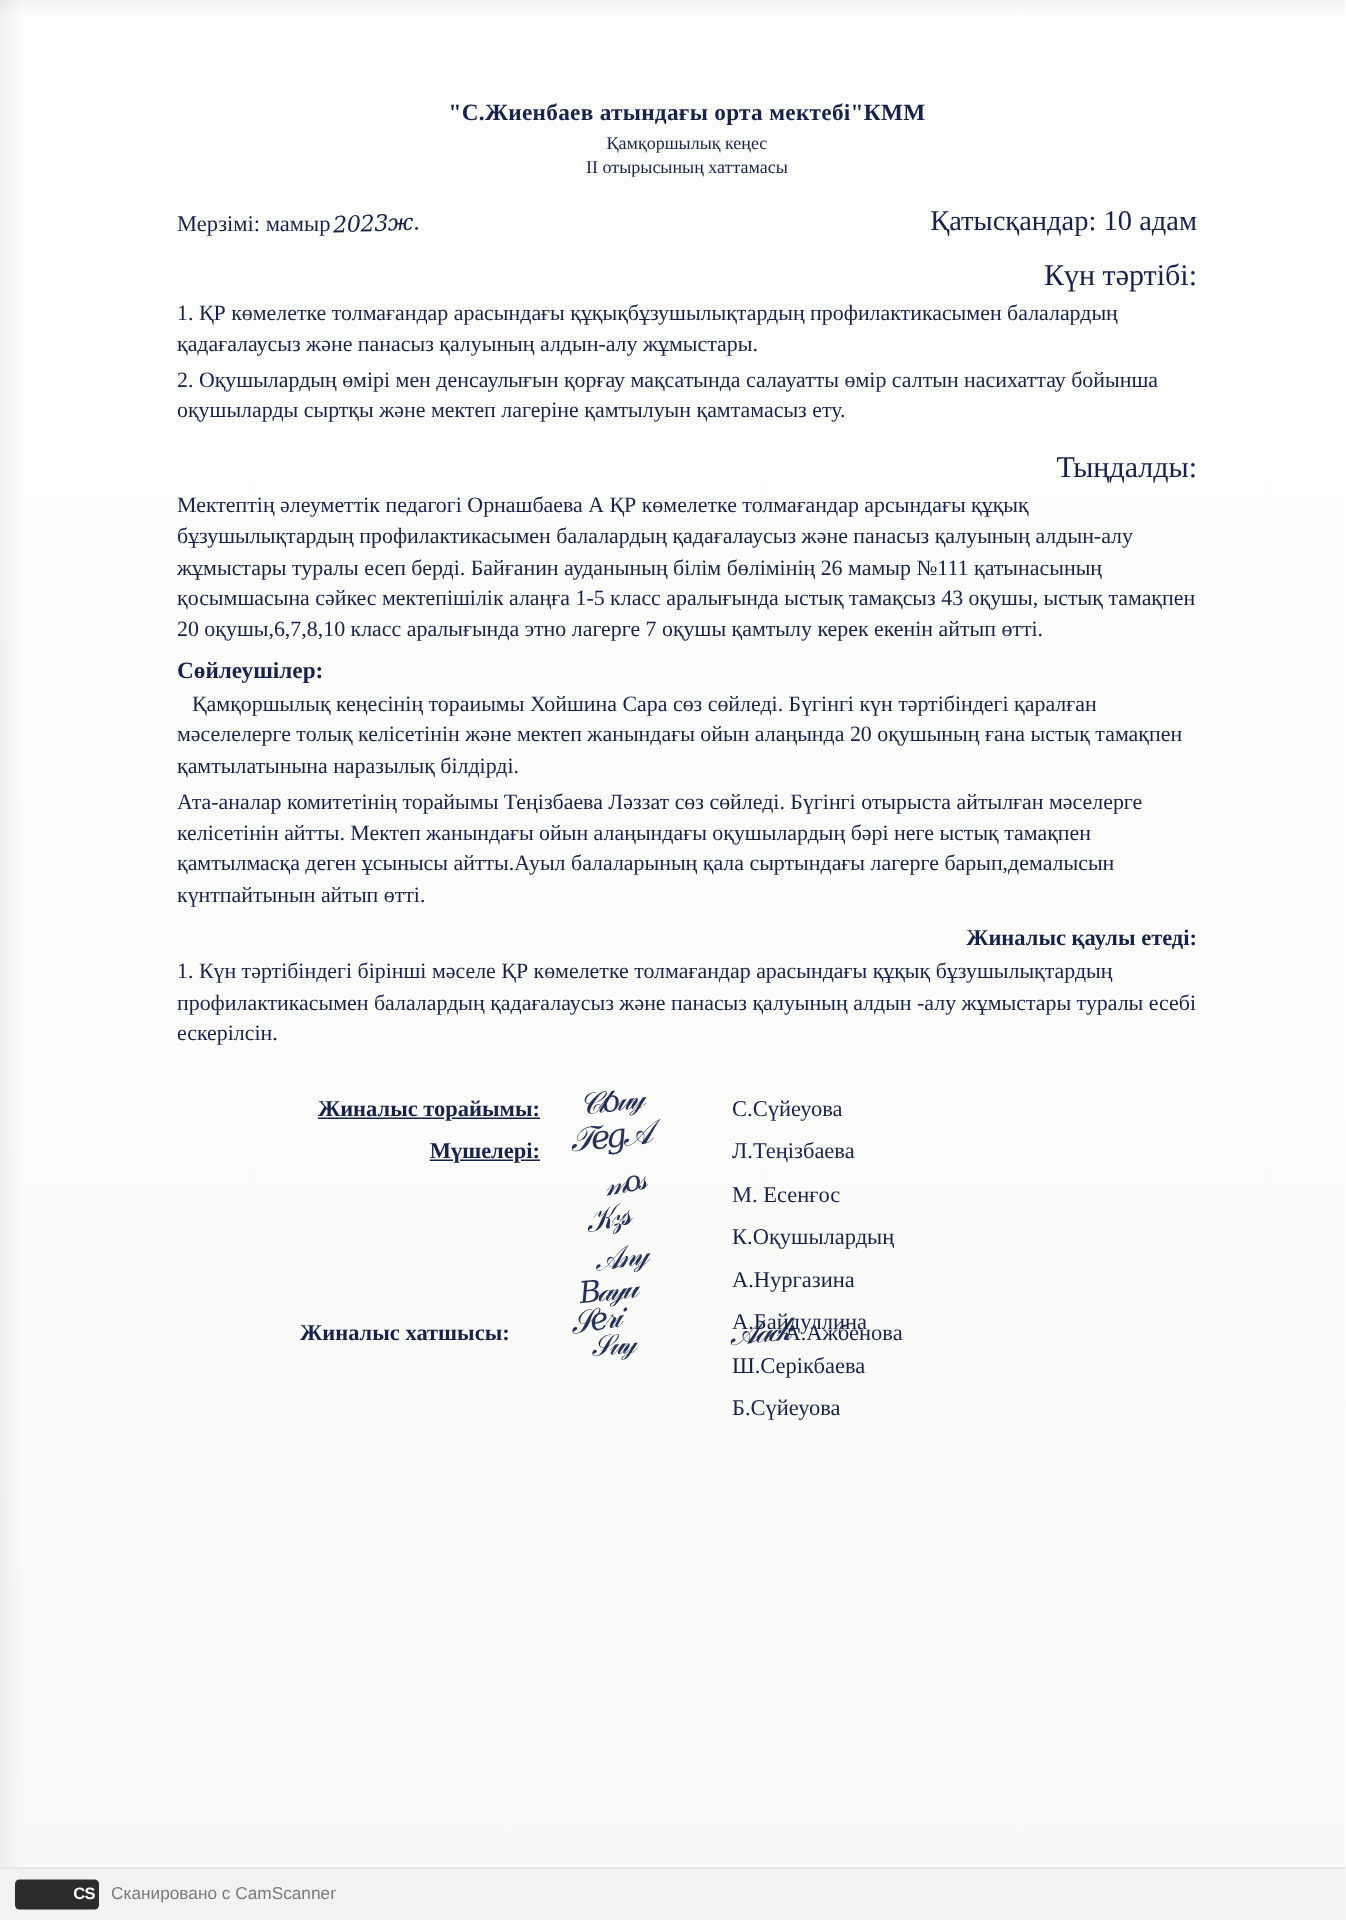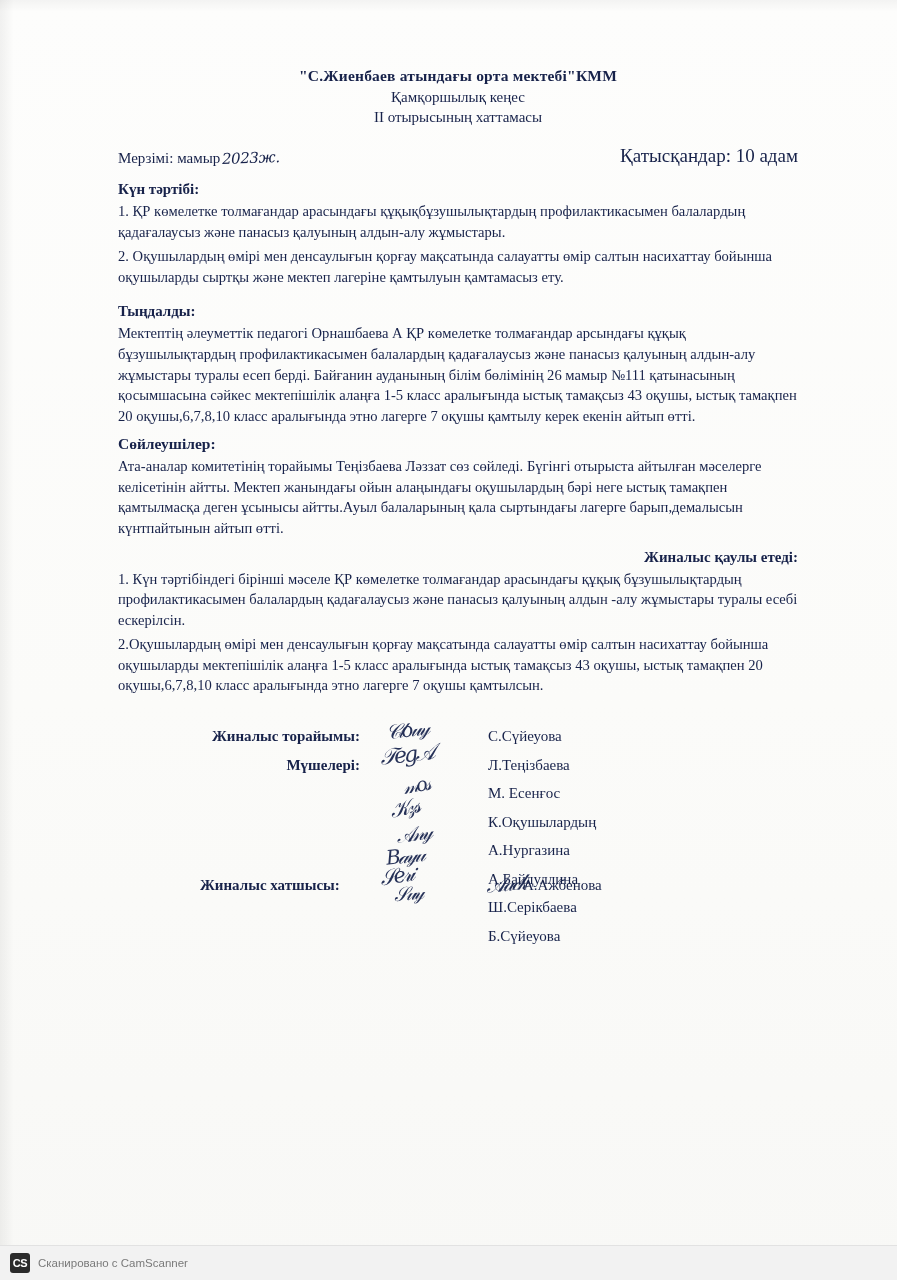--- a/index.html
+++ b/index.html
@@ -34,21 +34,21 @@
     color: #17224a;
   }
   .center { text-align: center; }
   .title-line {
     font-weight: bold;
     font-size: 15.5px;
     letter-spacing: 0.2px;
     line-height: 1.35;
   }
   .sub-line {
-    font-size: 15px;
+    font-size: 12px;
     line-height: 1.35;
   }
   .meta-row {
     display: flex;
     justify-content: space-between;
     align-items: flex-end;
     margin-top: 18px;
     font-size: 15px;
   }
   .meta-left {
@@ -60,23 +60,23 @@
     font-style: italic;
     font-size: 15px;
     letter-spacing: -0.4px;
     transform: rotate(-2deg);
     display: inline-block;
     margin-left: 2px;
   }
   .meta-right { white-space: nowrap; font-size: 19px; }
 
   .section-head {
-    text-align: left;
-    font-weight: bold;
-    font-size: 15px;
+    text-align: right;
+    font-weight: normal;
+    font-size: 20px;
     margin-top: 14px;
   }
   p.body {
     font-size: 14.6px;
     line-height: 1.42;
     margin: 3px 0 0 0;
     text-align: left;
   }
   p.indent { text-indent: 10px; }
   .block-gap { margin-top: 16px; }
@@ -100,20 +100,21 @@
   }
   .sign-labels {
     position: absolute;
     left: 82px;
     top: 0;
     text-align: right;
     width: 160px;
     font-weight: bold;
     font-size: 15px;
     line-height: 1.9;
+    text-decoration: underline;
   }
   .sign-names {
     position: absolute;
     left: 370px;
     top: 0;
     font-size: 15px;
     line-height: 1.9;
   }
   .secretary-label {
     position: absolute;
@@ -160,20 +161,21 @@
     background: #2b2b2b;
     color: #ffffff;
     font-family: "Liberation Sans", sans-serif;
     font-size: 11px;
     font-weight: bold;
     display: flex;
     align-items: center;
     justify-content: center;
     border-radius: 3px;
     letter-spacing: -0.5px;
+    padding-left: 36px;
   }
   .cs-text {
     font-family: "Liberation Sans", sans-serif;
     font-size: 11.5px;
     color: #7a7a7a;
   }
   .edge-shadow-left {
     position: absolute;
     left: 0; top: 0; bottom: 34px; width: 14px;
     background: linear-gradient(90deg, rgba(0,0,0,0.05), rgba(0,0,0,0));
@@ -206,25 +208,25 @@
     </div>
 
     <div class="section-head">Күн тәртібі:</div>
     <p class="body">1. ҚР көмелетке толмағандар арасындағы құқықбұзушылықтардың профилактикасымен балалардың қадағалаусыз және панасыз қалуының алдын-алу жұмыстары.</p>
     <p class="body">2. Оқушылардың өмірі мен денсаулығын қорғау мақсатында салауатты өмір салтын насихаттау бойынша оқушыларды сыртқы және мектеп лагеріне қамтылуын қамтамасыз ету.</p>
 
     <div class="section-head block-gap">Тыңдалды:</div>
     <p class="body">Мектептің әлеуметтік педагогі Орнашбаева А ҚР көмелетке толмағандар арсындағы құқық бұзушылықтардың профилактикасымен балалардың қадағалаусыз және панасыз қалуының алдын-алу жұмыстары туралы есеп берді. Байғанин ауданының білім бөлімінің 26 мамыр №111 қатынасының қосымшасына сәйкес мектепішілік алаңға 1-5 класс аралығында ыстық тамақсыз 43 оқушы, ыстық тамақпен 20 оқушы,6,7,8,10 класс аралығында этно лагерге 7 оқушы қамтылу керек екенін айтып өтті.</p>
 
     <div class="speakers-head">Сөйлеушілер:</div>
+    <p class="body indent block-gap">Қамқоршылық кеңесінің тораиымы Хойшина Сара сөз сөйледі. Бүгінгі күн тәртібіндегі қаралған мәселелерге толық келісетінін және мектеп жанындағы ойын алаңында 20 оқушының ғана ыстық тамақпен қамтылатынына наразылық білдірді.</p>
     <p class="body">Ата-аналар комитетінің торайымы Теңізбаева Ләззат сөз сөйледі. Бүгінгі отырыста айтылған мәселерге келісетінін айтты. Мектеп жанындағы ойын алаңындағы оқушылардың бәрі неге ыстық тамақпен қамтылмасқа деген ұсынысы айтты.Ауыл балаларының қала сыртындағы лагерге барып,демалысын күнтпайтынын айтып өтті.</p>
 
     <div class="resolution-head">Жиналыс қаулы етеді:</div>
     <p class="body">1. Күн тәртібіндегі бірінші мәселе ҚР көмелетке толмағандар арасындағы құқық бұзушылықтардың профилактикасымен балалардың қадағалаусыз және панасыз қалуының алдын -алу жұмыстары туралы есебі ескерілсін.</p>
-    <p class="body">2.Оқушылардың өмірі мен денсаулығын қорғау мақсатында салауатты өмір салтын насихаттау бойынша оқушыларды мектепішілік алаңға 1-5 класс аралығында ыстық тамақсыз 43 оқушы, ыстық тамақпен 20 оқушы,6,7,8,10 класс аралығында этно лагерге 7 оқушы қамтылсын.</p>
 
     <div class="sign-area">
       <div class="sign-labels">
         <div>Жиналыс торайымы:</div>
         <div>Мүшелері:</div>
       </div>
 
       <div class="sign-names">
         <div>С.Сүйеуова</div>
         <div>Л.Теңізбаева</div>

